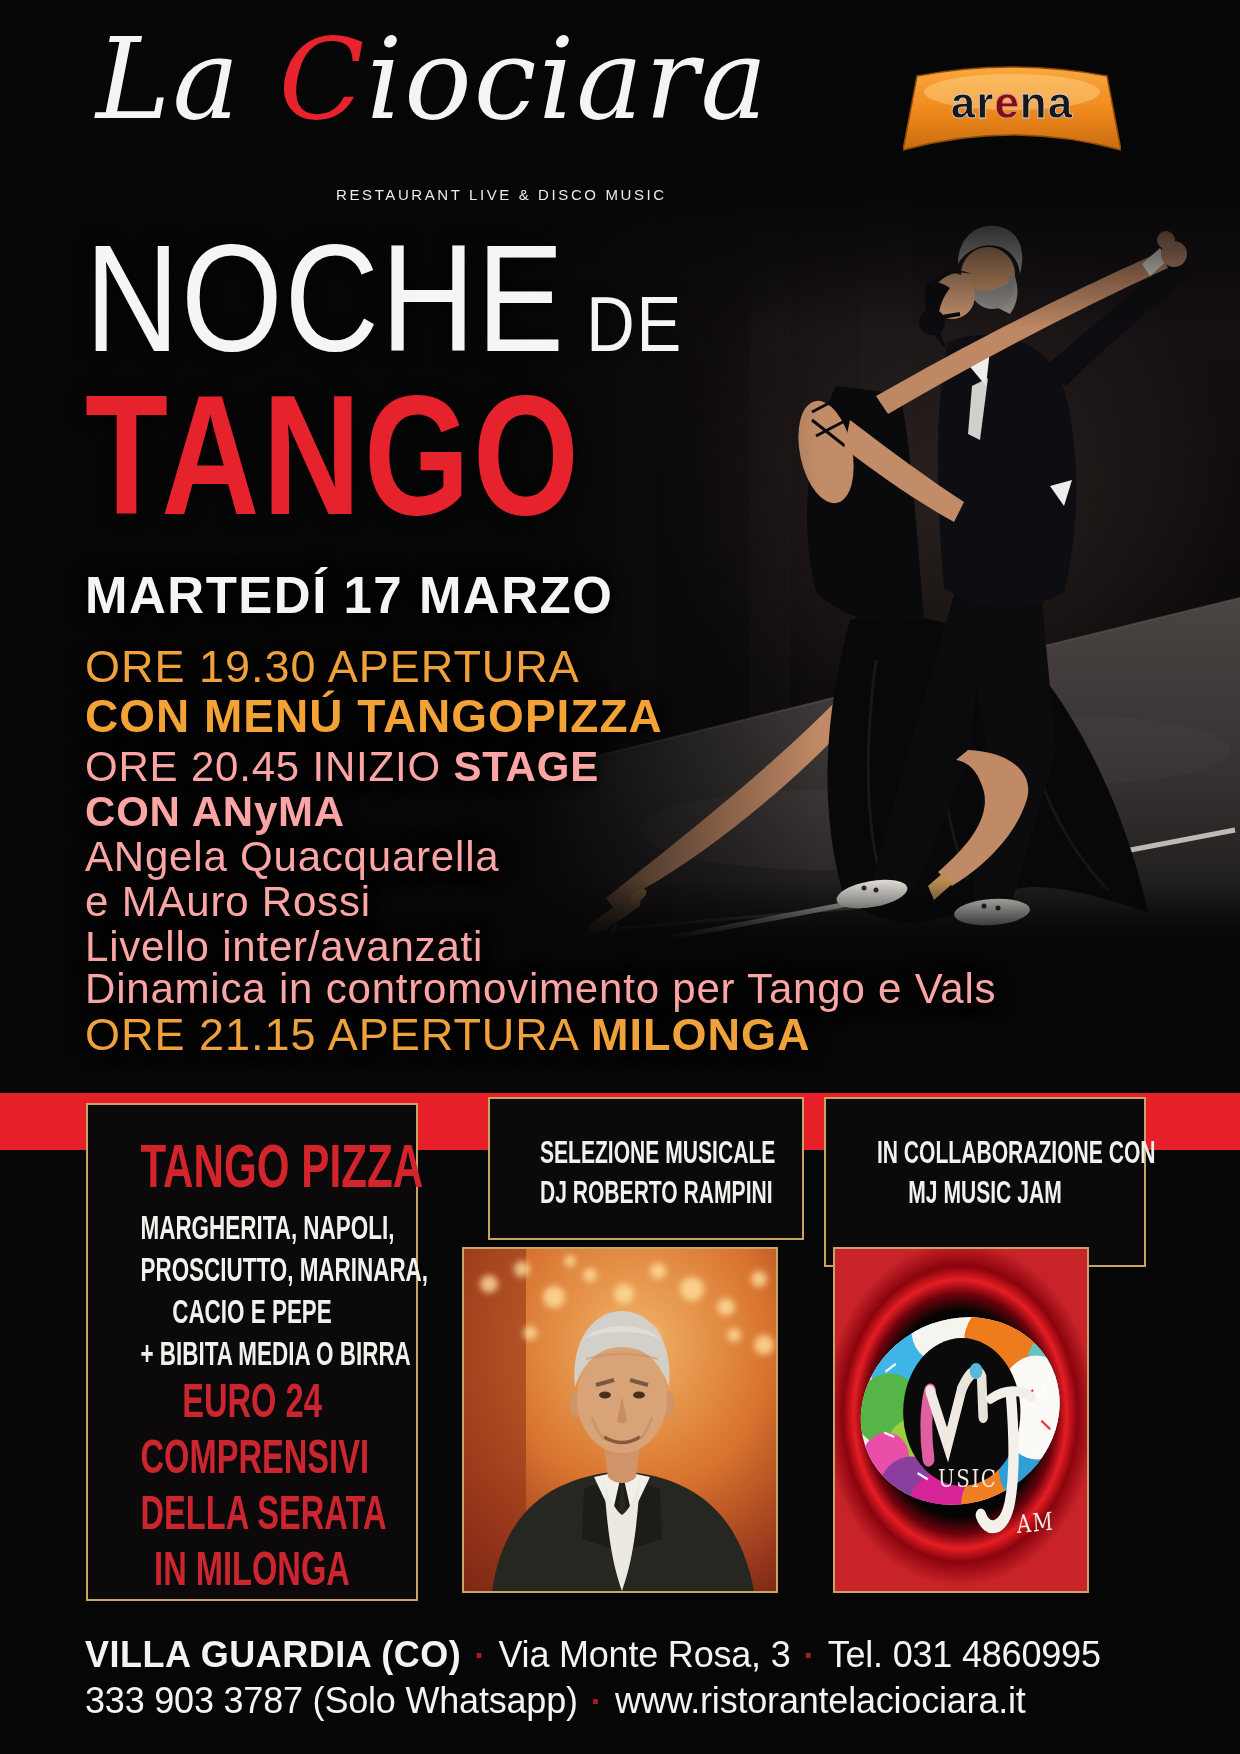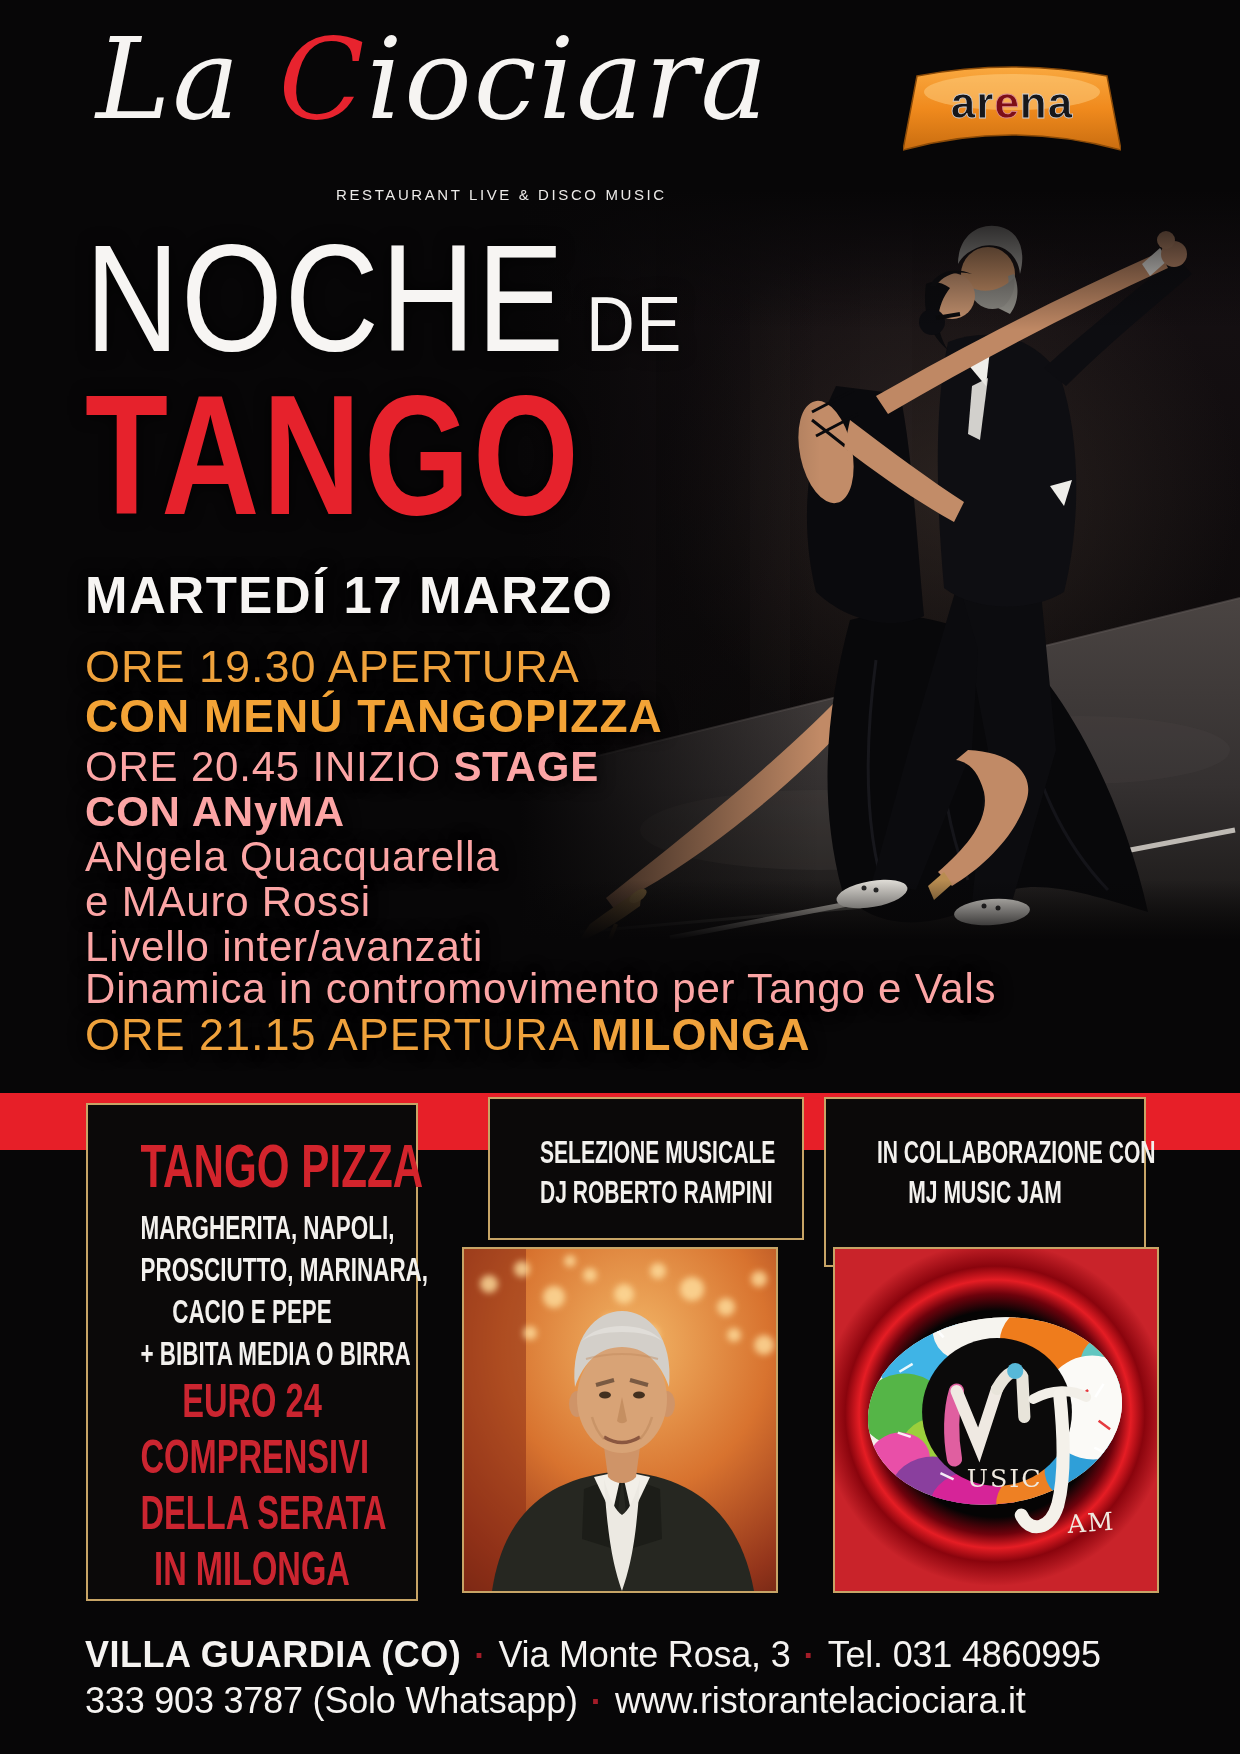--- a/index.html
+++ b/index.html
@@ -40,21 +40,21 @@
   
   .hero{left:520px;top:190px;width:720px;height:750px;z-index:1;}
 
   
   .band{left:0;top:1093px;width:1240px;height:57px;background:#e71f28;z-index:1;}
   .goldbox{position:absolute;box-sizing:border-box;border:2px solid #c7a466;background:#0b0909;z-index:3;}
   .bx-left{left:86px;top:1095px;width:332px;height:498px;margin-top:8px;}
   .bx-mlabel{left:488px;top:1097px;width:316px;height:143px;}
   .bx-mphoto{left:462px;top:1247px;width:316px;height:346px;padding:0;}
   .bx-rlabel{left:800px;top:1097px;width:322px;height:170px;margin-left:24px;}
-  .bx-rlogo{left:833px;top:1247px;width:326px;height:346px;background:#0f766e;}
+  .bx-rlogo{left:833px;top:1247px;width:256px;height:346px;background:#0f766e;}
   .bx-mphoto svg,.bx-rlogo svg{display:block;width:100%;height:100%;}
 
   .cond{display:block;text-align:center;white-space:nowrap;transform:scaleX(.68);
         transform-origin:center top;line-height:1;}
   .bx-title{position:absolute;left:0;width:100%;top:30px;font-size:62px;font-weight:bold;
             color:#d3242c;}
   .bx-menu{position:absolute;left:0;width:100%;top:106px;color:#f3f1ee;}
   .bx-menu .cond{font-size:33px;font-weight:bold;margin-bottom:9px;}
   .bx-price{position:absolute;left:0;width:100%;top:272px;color:#cb2530;}
   .bx-price .cond{font-size:48px;font-weight:bold;margin-bottom:8px;}

